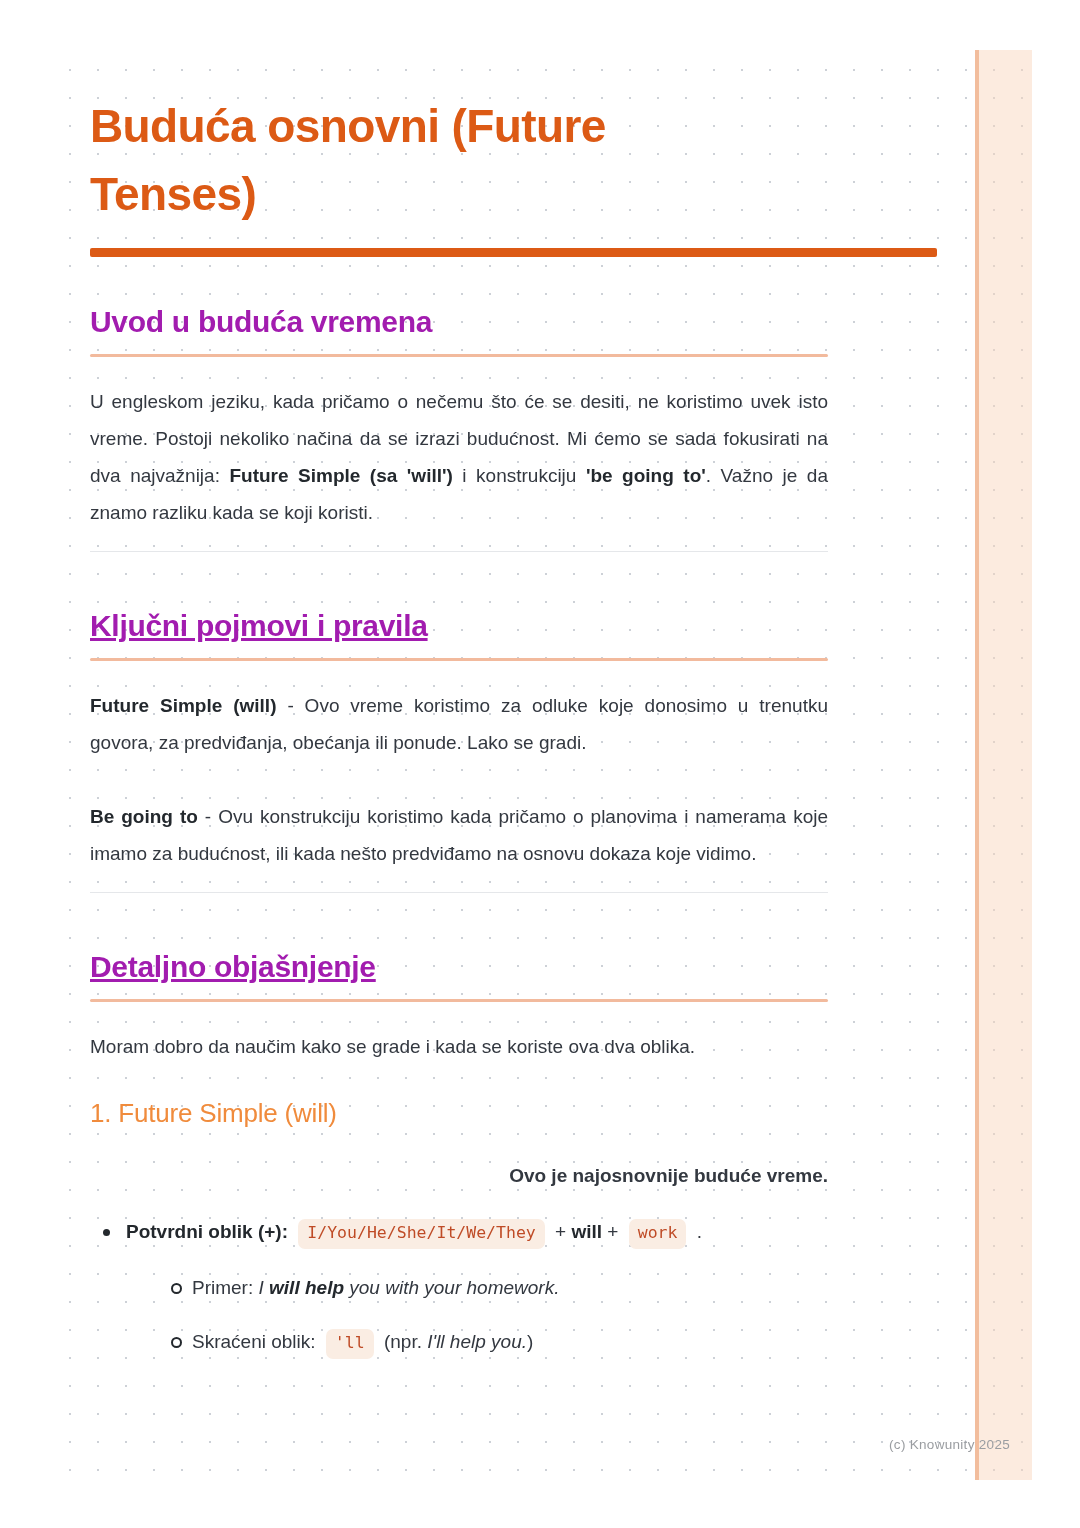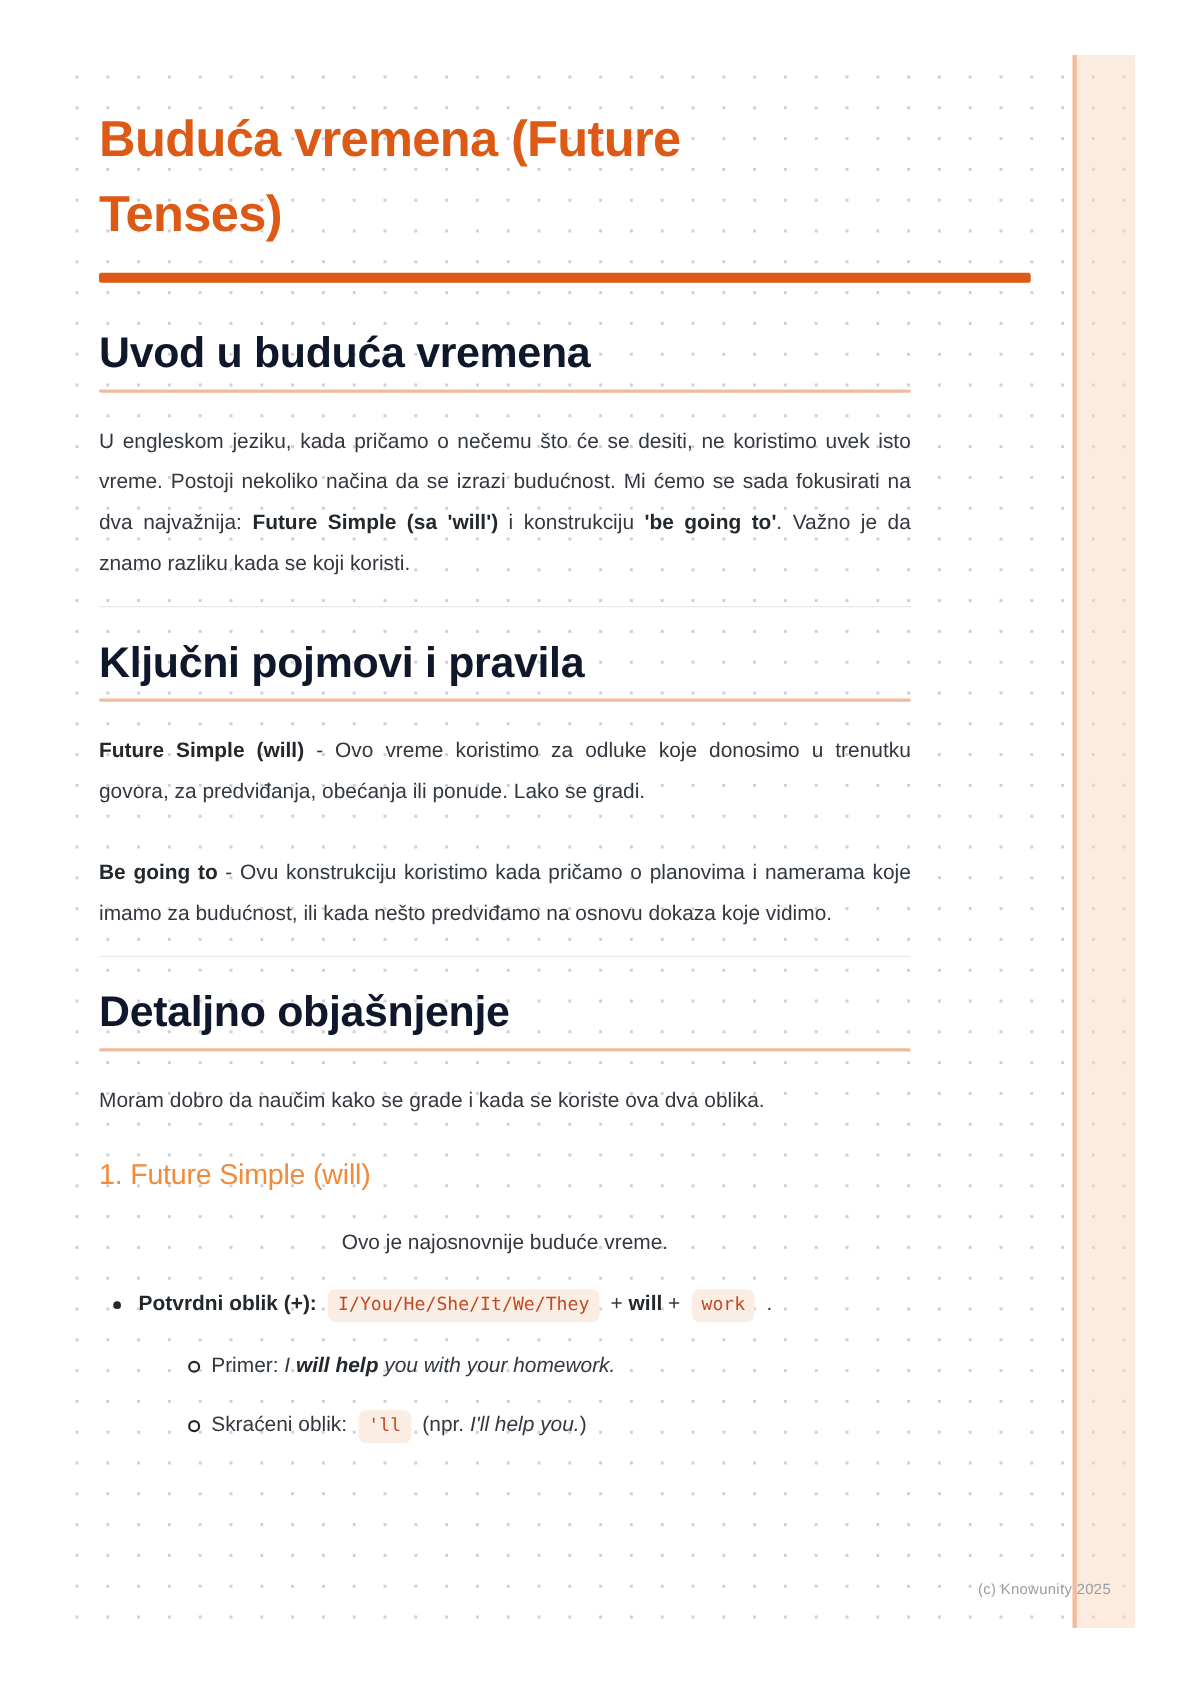--- a/index.html
+++ b/index.html
@@ -34,43 +34,43 @@
     font-size:46px;line-height:68px;font-weight:800;
     letter-spacing:-0.6px;
     color:#dc5a15;
   }
   .title-rule{
     margin-top:20px;width:847px;height:9px;
     background:#dc5a15;border-radius:2px;
   }
   h2.section{
     margin:44px 0 0;
-    font-size:39px;line-height:42px;font-weight:800;
+    font-size:30px;line-height:42px;font-weight:800;
     letter-spacing:-0.3px;
-    color:#0f172a;
+    color:#a21caf;
   }
-  h2.after-divider{margin-top:30px;}
+  h2.after-divider{margin-top:53px;text-decoration:underline;}
   .h2-rule{
     margin-top:11px;height:3px;width:738px;
     background:#f2ba9d;border-radius:2px;
   }
   h3.subsection{
     margin:30px 0 0;
     font-size:26px;line-height:36px;font-weight:400;
     letter-spacing:-0.2px;
     color:#f08b3c;
   }
   p.body{
     margin:26px 0 0;
     font-size:19px;line-height:37px;
     text-align:justify;
     color:#333840;
   }
   p.body.follow{margin-top:37px;}
-  p.body.noj{text-align:center;}
+  p.body.noj{text-align:right;font-weight:bold;}
   p.body b, li b{font-weight:700;color:#23282d;}
   hr.faint{
     border:0;border-top:1px solid #e5e7ea;
     margin:20px 0 0;width:738px;
   }
   ul.l1{list-style:none;margin:16px 0 0;padding:0;}
   ul.l1 > li{
     position:relative;
     padding-left:36px;
     font-size:19px;line-height:44px;
@@ -111,21 +111,21 @@
 </style>
 </head>
 <body>
 
 <div class="page">
   <div class="dot-grid"></div>
   <div class="side-strip"></div>
 
   <div class="content">
 
-    <h1 class="title"><span>Buduća vremena (Future</span><br><span>Tenses)</span></h1>
+    <h1 class="title"><span>Buduća osnovni (Future</span><br><span>Tenses)</span></h1>
     <div class="title-rule"></div>
 
     <section>
       <h2 class="section">Uvod u buduća vremena</h2>
       <div class="h2-rule"></div>
       <p class="body"><span>U engleskom jeziku, kada pričamo o nečemu što će se desiti, ne koristimo uvek isto vreme. Postoji nekoliko načina da se izrazi budućnost. Mi ćemo se sada fokusirati na dva najvažnija: </span><b>Future Simple (sa 'will')</b><span> i konstrukciju </span><b>'be going to'</b><span>. Važno je da znamo razliku kada se koji koristi.</span></p>
     </section>
 
     <hr class="faint">
 

